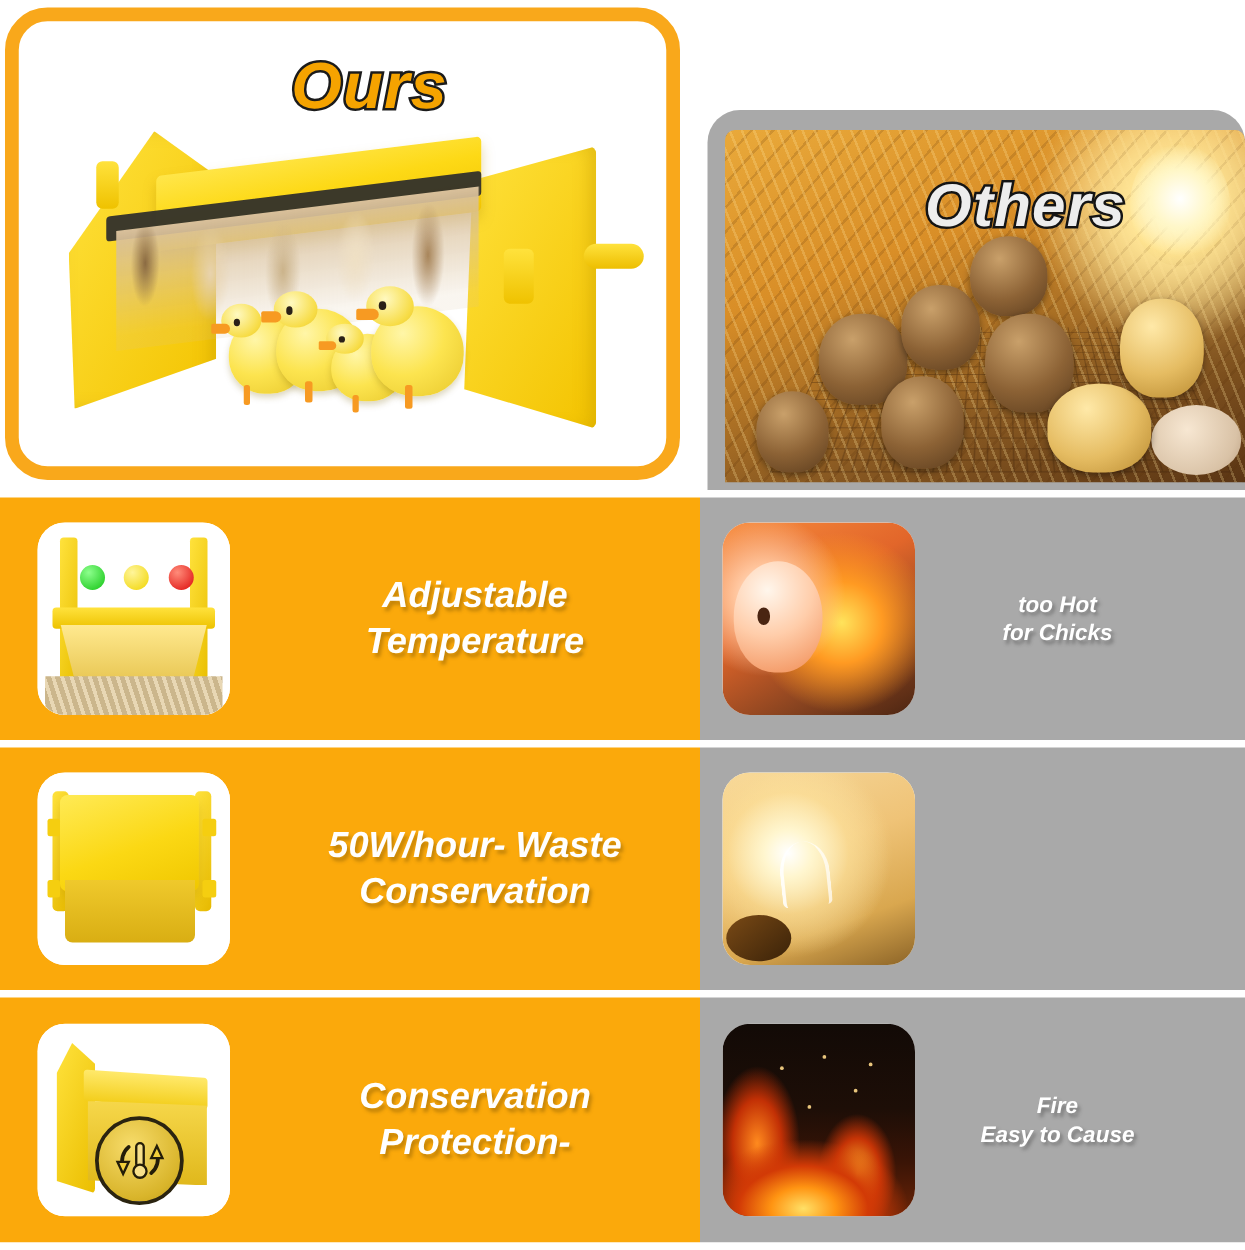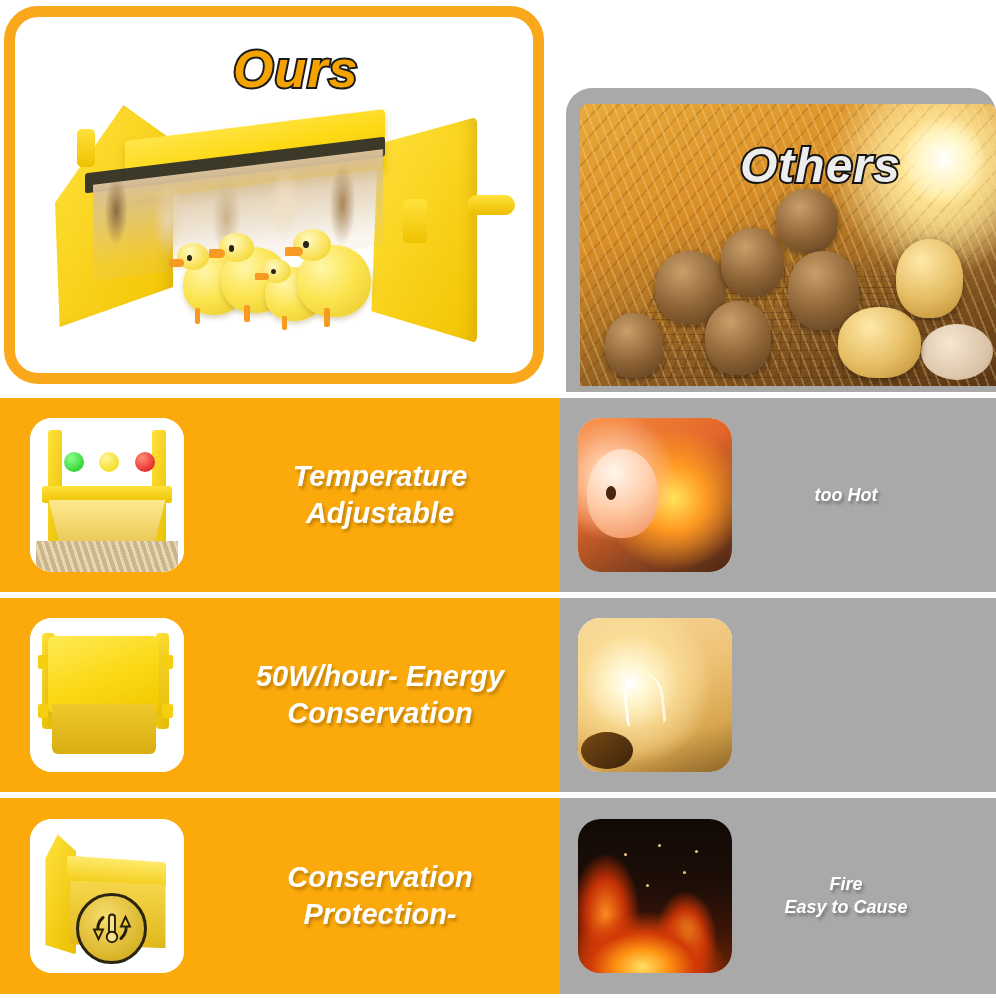--- a/index.html
+++ b/index.html
@@ -276,33 +276,34 @@
           <div class="post b"></div>
           <div class="led g"></div>
           <div class="led y"></div>
           <div class="led r"></div>
           <div class="bar"></div>
           <div class="floor"></div>
           <div class="bed"></div>
         </div>
       </div>
       <div class="caption cap-l">
+        <div>Adjustable</div>
         <div>Temperature</div>
-        <div>Adjustable</div>
       </div>
     </div>
     <div class="right">
       <div class="thumb thumb-r">
         <div class="ph ph-hot">
           <div class="c"></div>
           <div class="e"></div>
         </div>
       </div>
       <div class="caption cap-r">
         <div>too Hot</div>
+        <div>for Chicks</div>
       </div>
     </div>
   </div>
 
   <div class="divider d2"></div>
 
   <div class="row row2">
     <div class="left">
       <div class="thumb thumb-l">
         <div class="p2">
@@ -310,21 +311,21 @@
           <div class="side b"></div>
           <div class="lid"></div>
           <div class="body"></div>
           <div class="tab t1"></div>
           <div class="tab t2"></div>
           <div class="tab t3"></div>
           <div class="tab t4"></div>
         </div>
       </div>
       <div class="caption cap-l">
-        <div>50W/hour- Energy</div>
+        <div>50W/hour- Waste</div>
         <div>Conservation</div>
       </div>
     </div>
     <div class="right">
       <div class="thumb thumb-r">
         <div class="ph ph-bulb">
           <div class="fil"></div>
           <div class="base"></div>
         </div>
       </div>

